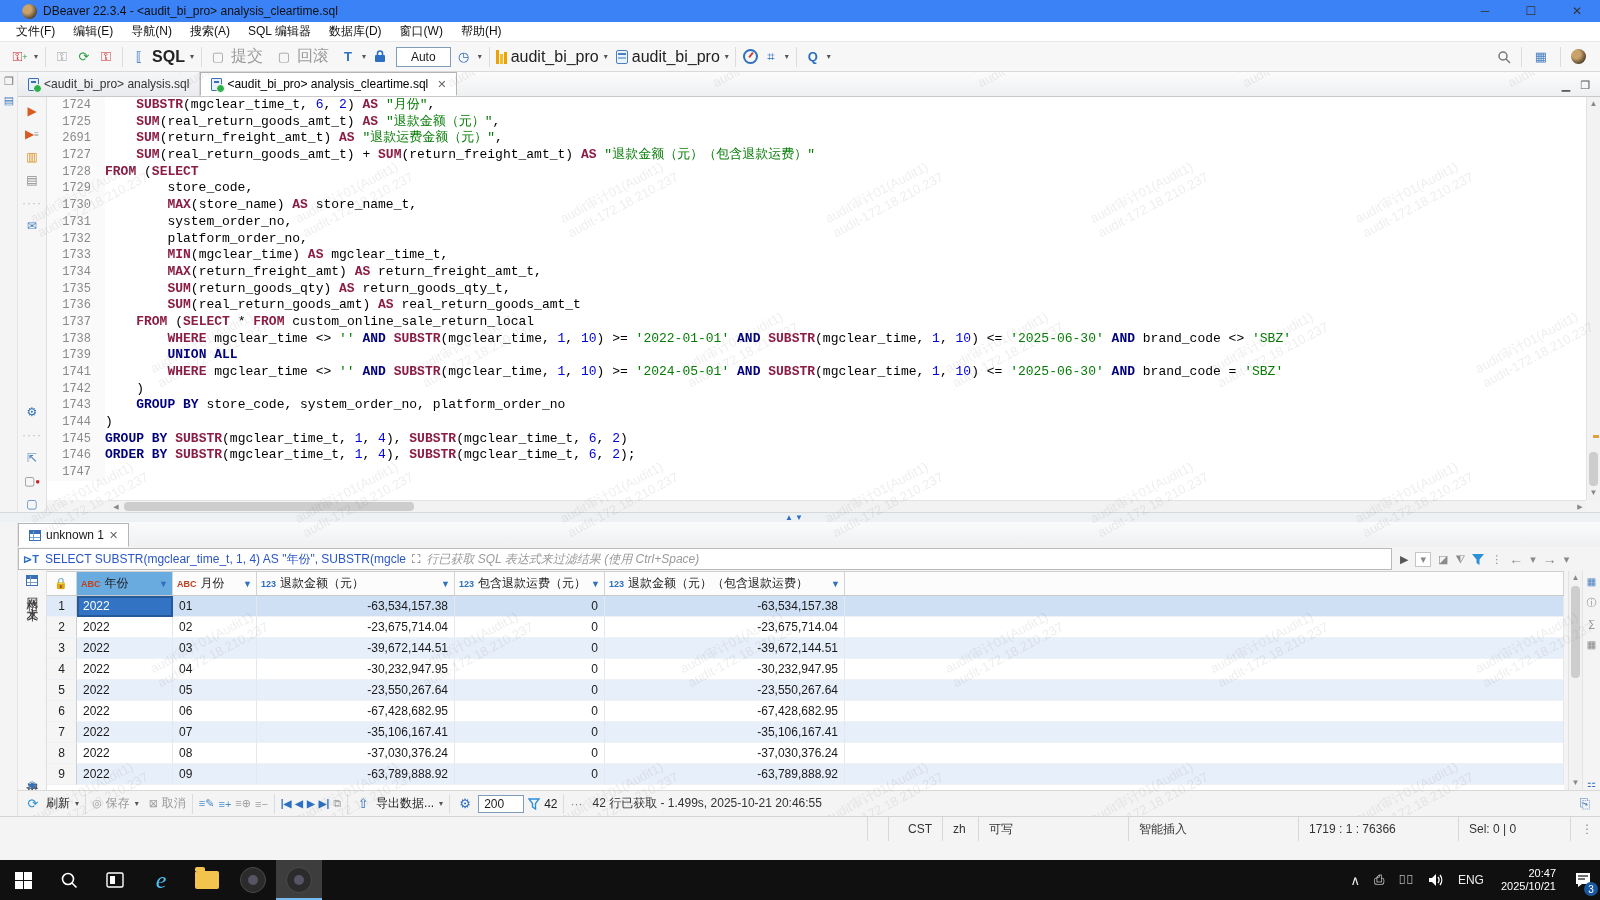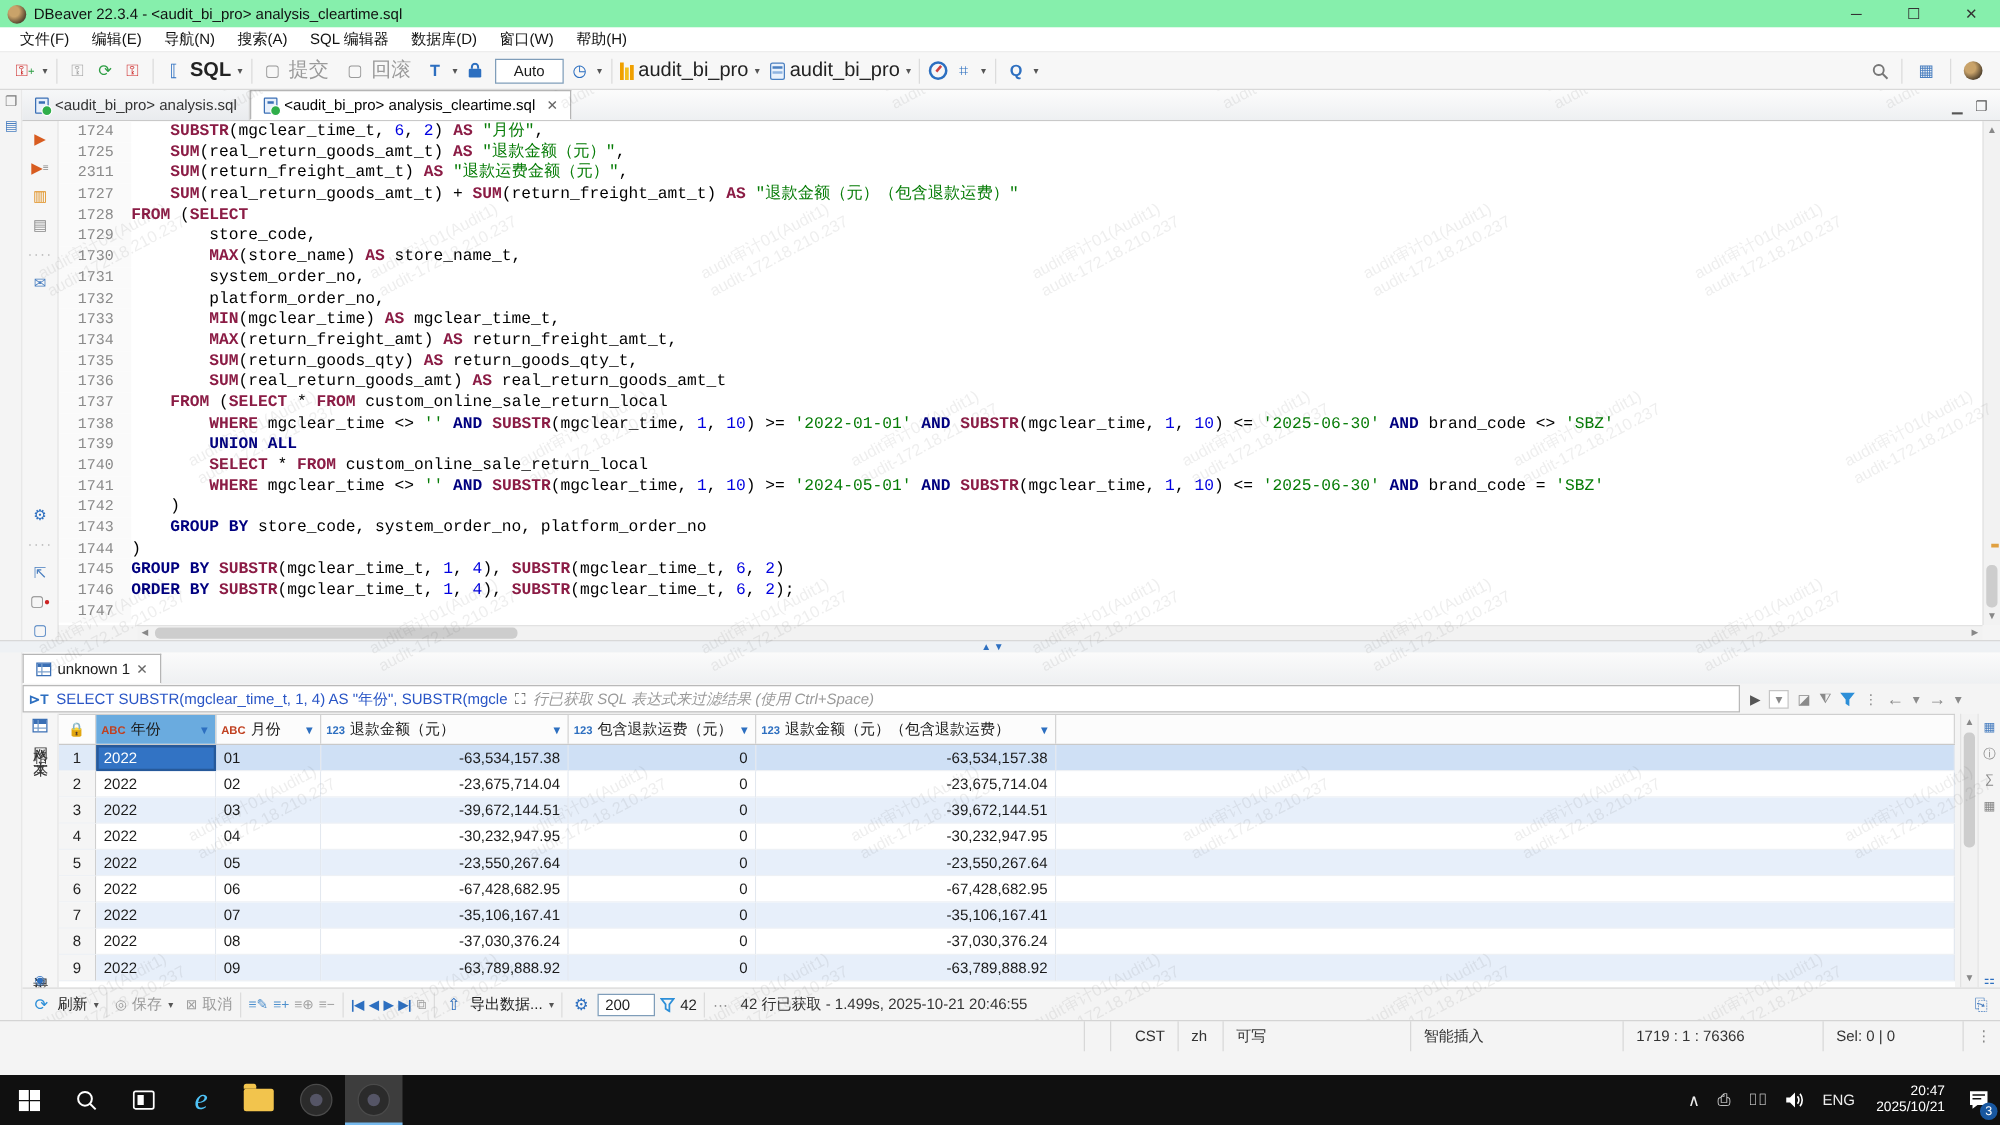--- a/index.html
+++ b/index.html
@@ -1,21 +1,21 @@
 <!DOCTYPE html>
 <html><head>
 <meta charset="utf-8">
 <style>
   * { margin:0; padding:0; box-sizing:border-box; }
   html,body { width:1600px; height:900px; overflow:hidden; }
   body { font-family:"Liberation Sans", sans-serif; font-size:12px; color:#1a1a1a; background:#fff; }
   .app { position:relative; width:1600px; height:900px; background:#f4f4f4; overflow:hidden; }
 
   
-  .titlebar { position:absolute; top:0; left:0; right:0; height:22px; background:#86efac; display:flex; align-items:center; padding-left:6px; }
+  .titlebar { position:absolute; top:0; left:0; right:0; height:22px; background:#3b82f6; display:flex; align-items:center; padding-left:22px; }
   .app-icon { width:15px; height:15px; border-radius:50%; background:radial-gradient(circle at 35% 35%, #c9a36a 0 30%, #5b4a33 70%, #2e2620); margin-right:6px; }
   .win-title { font-size:12px; color:#111; }
   .win-controls { margin-left:auto; display:flex; }
   .win-controls .wc { width:46px; height:22px; display:flex; align-items:center; justify-content:center; font-size:12px; color:#333; }
 
   
   .menubar { position:absolute; top:22px; left:0; right:0; height:20px; background:#fff; display:flex; align-items:center; padding-left:8px; gap:2px; border-bottom:1px solid #e8e8e8; }
   .menu-item { padding:2px 8px; font-size:12px; color:#111; }
 
   
@@ -308,35 +308,34 @@
     <span class="ei" style="color:#2d6fc0;">⚙</span>
     <span class="ei dots">····</span>
     <span class="ei" style="color:#4a7fc0;">⇱</span>
     <span class="ei" style="color:#888;">▢<span style="color:#cc2222;font-size:8px;">●</span></span>
     <span class="ei" style="color:#4a7fc0;">▢</span>
   </div>
 
   <div class="editor" id="code-area">
       <div class="cl"><span class="ln">1724</span><span class="ct"><span class="c-p">    </span><span class="c-f">SUBSTR</span><span class="c-p">(mgclear_time_t, </span><span class="c-n">6</span><span class="c-p">, </span><span class="c-n">2</span><span class="c-p">) </span><span class="c-r">AS</span><span class="c-p"> </span><span class="c-s">"月份"</span><span class="c-p">,</span></span></div>
       <div class="cl"><span class="ln">1725</span><span class="ct"><span class="c-p">    </span><span class="c-f">SUM</span><span class="c-p">(real_return_goods_amt_t) </span><span class="c-r">AS</span><span class="c-p"> </span><span class="c-s">"退款金额（元）"</span><span class="c-p">,</span></span></div>
-      <div class="cl"><span class="ln">2311</span><span class="ct"><span class="c-p">    </span><span class="c-f">SUM</span><span class="c-p">(return_freight_amt_t) </span><span class="c-r">AS</span><span class="c-p"> </span><span class="c-s">"退款运费金额（元）"</span><span class="c-p">,</span></span></div>
+      <div class="cl"><span class="ln">2691</span><span class="ct"><span class="c-p">    </span><span class="c-f">SUM</span><span class="c-p">(return_freight_amt_t) </span><span class="c-r">AS</span><span class="c-p"> </span><span class="c-s">"退款运费金额（元）"</span><span class="c-p">,</span></span></div>
       <div class="cl"><span class="ln">1727</span><span class="ct"><span class="c-p">    </span><span class="c-f">SUM</span><span class="c-p">(real_return_goods_amt_t) + </span><span class="c-f">SUM</span><span class="c-p">(return_freight_amt_t) </span><span class="c-r">AS</span><span class="c-p"> </span><span class="c-s">"退款金额（元）（包含退款运费）"</span></span></div>
       <div class="cl"><span class="ln">1728</span><span class="ct"><span class="c-r">FROM</span><span class="c-p"> (</span><span class="c-r">SELECT</span></span></div>
       <div class="cl"><span class="ln">1729</span><span class="ct"><span class="c-p">        store_code,</span></span></div>
       <div class="cl"><span class="ln">1730</span><span class="ct"><span class="c-p">        </span><span class="c-f">MAX</span><span class="c-p">(store_name) </span><span class="c-r">AS</span><span class="c-p"> store_name_t,</span></span></div>
       <div class="cl"><span class="ln">1731</span><span class="ct"><span class="c-p">        system_order_no,</span></span></div>
       <div class="cl"><span class="ln">1732</span><span class="ct"><span class="c-p">        platform_order_no,</span></span></div>
       <div class="cl"><span class="ln">1733</span><span class="ct"><span class="c-p">        </span><span class="c-f">MIN</span><span class="c-p">(mgclear_time) </span><span class="c-r">AS</span><span class="c-p"> mgclear_time_t,</span></span></div>
       <div class="cl"><span class="ln">1734</span><span class="ct"><span class="c-p">        </span><span class="c-f">MAX</span><span class="c-p">(return_freight_amt) </span><span class="c-r">AS</span><span class="c-p"> return_freight_amt_t,</span></span></div>
       <div class="cl"><span class="ln">1735</span><span class="ct"><span class="c-p">        </span><span class="c-f">SUM</span><span class="c-p">(return_goods_qty) </span><span class="c-r">AS</span><span class="c-p"> return_goods_qty_t,</span></span></div>
       <div class="cl"><span class="ln">1736</span><span class="ct"><span class="c-p">        </span><span class="c-f">SUM</span><span class="c-p">(real_return_goods_amt) </span><span class="c-r">AS</span><span class="c-p"> real_return_goods_amt_t</span></span></div>
       <div class="cl"><span class="ln">1737</span><span class="ct"><span class="c-p">    </span><span class="c-r">FROM</span><span class="c-p"> (</span><span class="c-r">SELECT</span><span class="c-p"> * </span><span class="c-r">FROM</span><span class="c-p"> custom_online_sale_return_local</span></span></div>
       <div class="cl"><span class="ln">1738</span><span class="ct"><span class="c-p">        </span><span class="c-r">WHERE</span><span class="c-p"> mgclear_time &lt;&gt; </span><span class="c-s">''</span><span class="c-p"> </span><span class="c-k">AND</span><span class="c-p"> </span><span class="c-f">SUBSTR</span><span class="c-p">(mgclear_time, </span><span class="c-n">1</span><span class="c-p">, </span><span class="c-n">10</span><span class="c-p">) &gt;= </span><span class="c-s">'2022-01-01'</span><span class="c-p"> </span><span class="c-k">AND</span><span class="c-p"> </span><span class="c-f">SUBSTR</span><span class="c-p">(mgclear_time, </span><span class="c-n">1</span><span class="c-p">, </span><span class="c-n">10</span><span class="c-p">) &lt;= </span><span class="c-s">'2025-06-30'</span><span class="c-p"> </span><span class="c-k">AND</span><span class="c-p"> brand_code &lt;&gt; </span><span class="c-s">'SBZ'</span></span></div>
       <div class="cl"><span class="ln">1739</span><span class="ct"><span class="c-p">        </span><span class="c-k">UNION ALL</span></span></div>
-      <div class="cl"><span class="ln">1740</span><span class="ct"><span class="c-p">        </span><span class="c-r">SELECT</span><span class="c-p"> * </span><span class="c-r">FROM</span><span class="c-p"> custom_online_sale_return_local</span></span></div>
       <div class="cl"><span class="ln">1741</span><span class="ct"><span class="c-p">        </span><span class="c-r">WHERE</span><span class="c-p"> mgclear_time &lt;&gt; </span><span class="c-s">''</span><span class="c-p"> </span><span class="c-k">AND</span><span class="c-p"> </span><span class="c-f">SUBSTR</span><span class="c-p">(mgclear_time, </span><span class="c-n">1</span><span class="c-p">, </span><span class="c-n">10</span><span class="c-p">) &gt;= </span><span class="c-s">'2024-05-01'</span><span class="c-p"> </span><span class="c-k">AND</span><span class="c-p"> </span><span class="c-f">SUBSTR</span><span class="c-p">(mgclear_time, </span><span class="c-n">1</span><span class="c-p">, </span><span class="c-n">10</span><span class="c-p">) &lt;= </span><span class="c-s">'2025-06-30'</span><span class="c-p"> </span><span class="c-k">AND</span><span class="c-p"> brand_code = </span><span class="c-s">'SBZ'</span></span></div>
       <div class="cl"><span class="ln">1742</span><span class="ct"><span class="c-p">    )</span></span></div>
       <div class="cl"><span class="ln">1743</span><span class="ct"><span class="c-p">    </span><span class="c-k">GROUP BY</span><span class="c-p"> store_code, system_order_no, platform_order_no</span></span></div>
       <div class="cl"><span class="ln">1744</span><span class="ct"><span class="c-p">)</span></span></div>
       <div class="cl"><span class="ln">1745</span><span class="ct"><span class="c-k">GROUP BY</span><span class="c-p"> </span><span class="c-f">SUBSTR</span><span class="c-p">(mgclear_time_t, </span><span class="c-n">1</span><span class="c-p">, </span><span class="c-n">4</span><span class="c-p">), </span><span class="c-f">SUBSTR</span><span class="c-p">(mgclear_time_t, </span><span class="c-n">6</span><span class="c-p">, </span><span class="c-n">2</span><span class="c-p">)</span></span></div>
       <div class="cl"><span class="ln">1746</span><span class="ct"><span class="c-k">ORDER BY</span><span class="c-p"> </span><span class="c-f">SUBSTR</span><span class="c-p">(mgclear_time_t, </span><span class="c-n">1</span><span class="c-p">, </span><span class="c-n">4</span><span class="c-p">), </span><span class="c-f">SUBSTR</span><span class="c-p">(mgclear_time_t, </span><span class="c-n">6</span><span class="c-p">, </span><span class="c-n">2</span><span class="c-p">);</span></span></div>
       <div class="cl"><span class="ln">1747</span><span class="ct"></span></div>
     </div>
   <div class="vscroll-ed">
     <div class="arr">▲</div>

